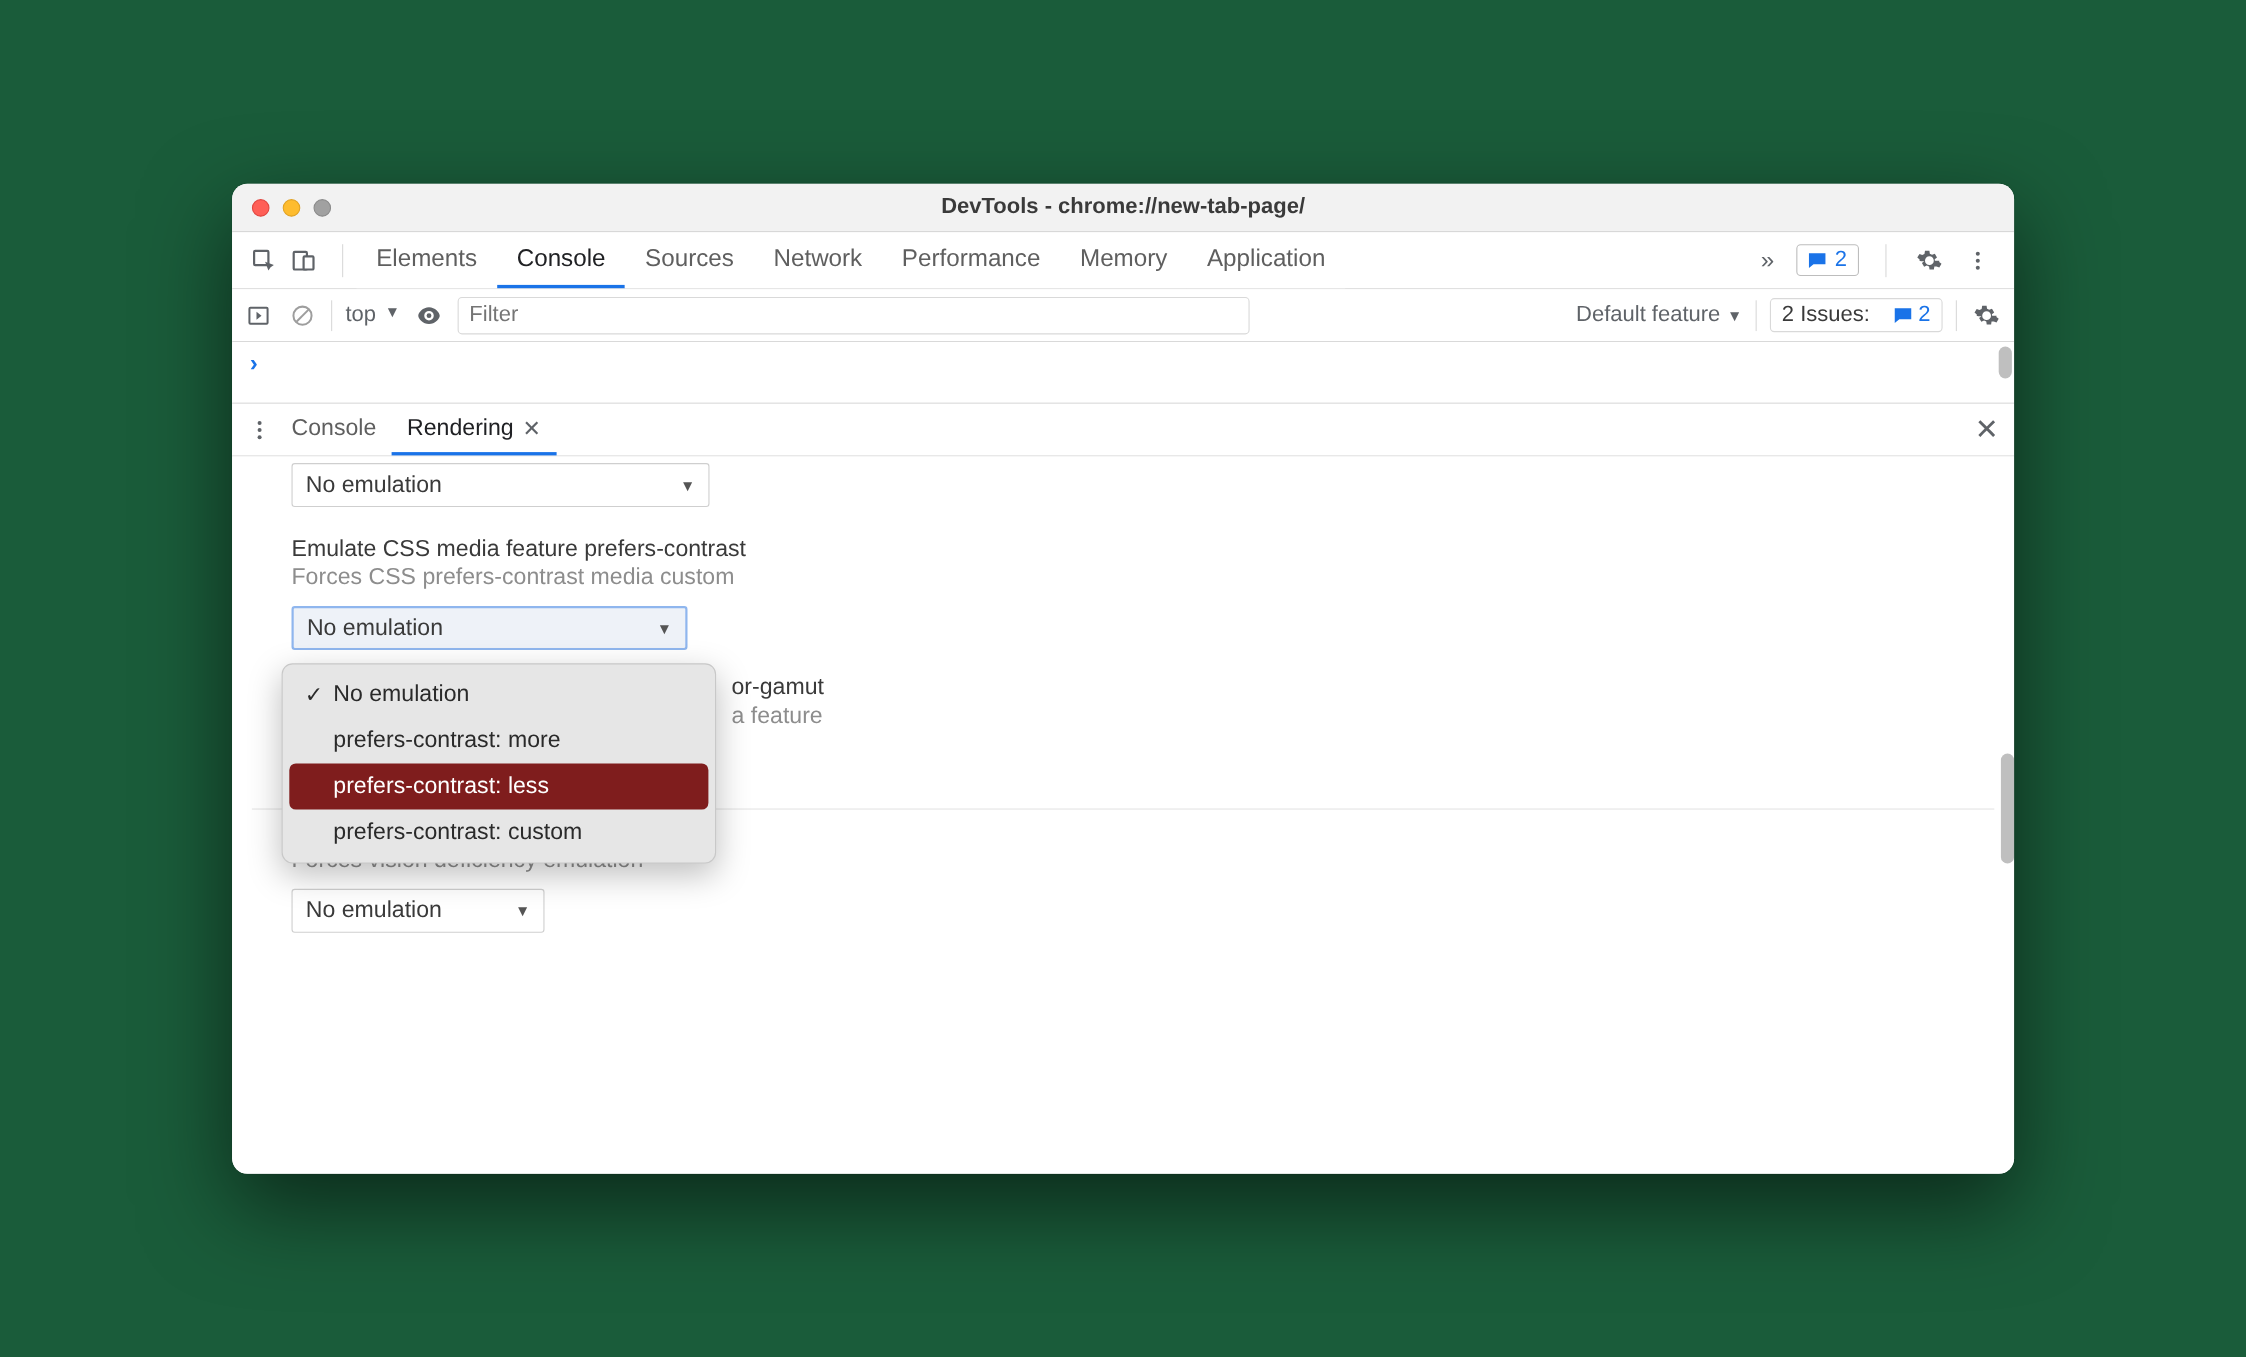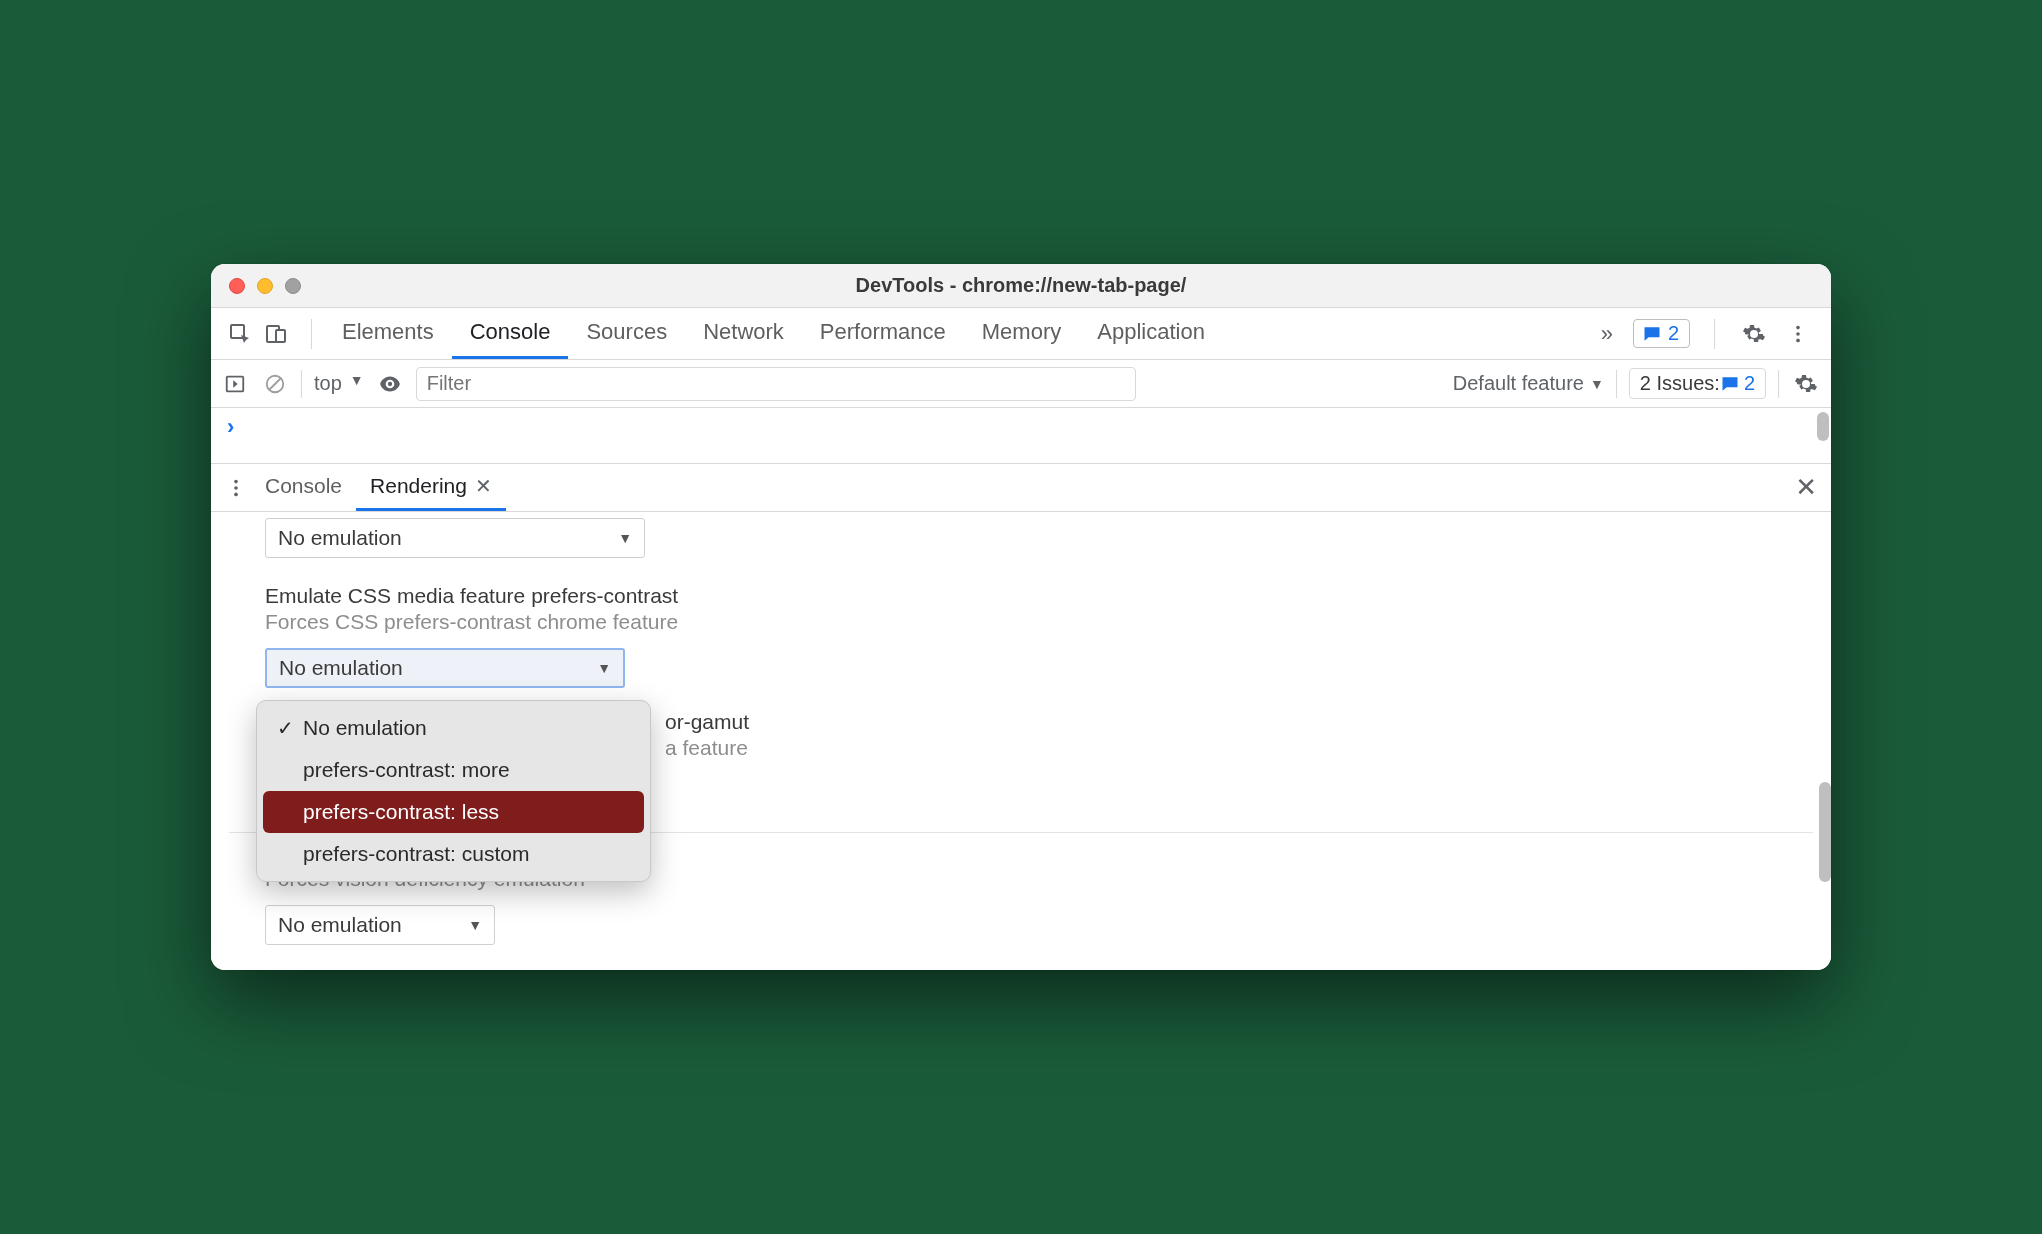--- a/index.html
+++ b/index.html
@@ -6,21 +6,21 @@
   html, body { height: 100%; }
   body {
     font-family: -apple-system, "Helvetica Neue", Arial, sans-serif;
     background: #1a5c3a;
     display: flex;
     align-items: center;
     justify-content: center;
   }
   .window {
     width: 1620px;
-    height: 706px;
+    height: 900px;
     background: #ffffff;
     border-radius: 14px;
     box-shadow: 0 30px 80px rgba(0,0,0,0.55), 0 0 0 1px rgba(0,0,0,0.05);
     display: flex;
     flex-direction: column;
     overflow: hidden;
     position: relative;
   }
 
   
@@ -98,21 +98,21 @@
     border:1px solid #d9d9d9;
     border-radius:4px;
     padding: 0 10px;
     font-size:20px;
     color:#8d8d8d;
     background:#fff;
   }
   .ct-levels { color:#5f6368; font-size:20px; display:flex; align-items:center; gap:6px; margin-left:auto;}
   .ct-issues {
     border:1px solid #d9d9d9; border-radius:4px; padding:3px 10px;
-    display:flex; align-items:center; gap:0; font-size:20px; color:#3a3a3a;
+    display:flex; align-items:center; gap:20px; font-size:20px; color:#3a3a3a;
   }
   .ct-issues .ic { color:#1a73e8; display:flex; align-items:center; gap:4px;}
 
   
   .console-body {
     flex: 0 0 auto;
     height: 56px;
     border-bottom: 1px solid #d9d9d9;
     display:flex;
     position:relative;
@@ -370,21 +370,21 @@
     <div class="section first">
       <div class="select">
         <span>No emulation</span>
         <span class="caret">▼</span>
       </div>
     </div>
 
     <div class="section">
       <div class="sect-head">
         <div class="label-main">Emulate CSS media feature prefers-contrast</div>
-        <div class="label-sub">Forces CSS prefers-contrast chrome feature</div>
+        <div class="label-sub">Forces CSS prefers-contrast media custom</div>
       </div>
       <div class="select focused">
         <span>No emulation</span>
         <span class="caret">▼</span>
       </div>
     </div>
 
     <div class="section" style="padding-top:4px;">
       <div class="sect-head" style="padding-left:400px;">
         <div class="label-main">or-gamut</div>

